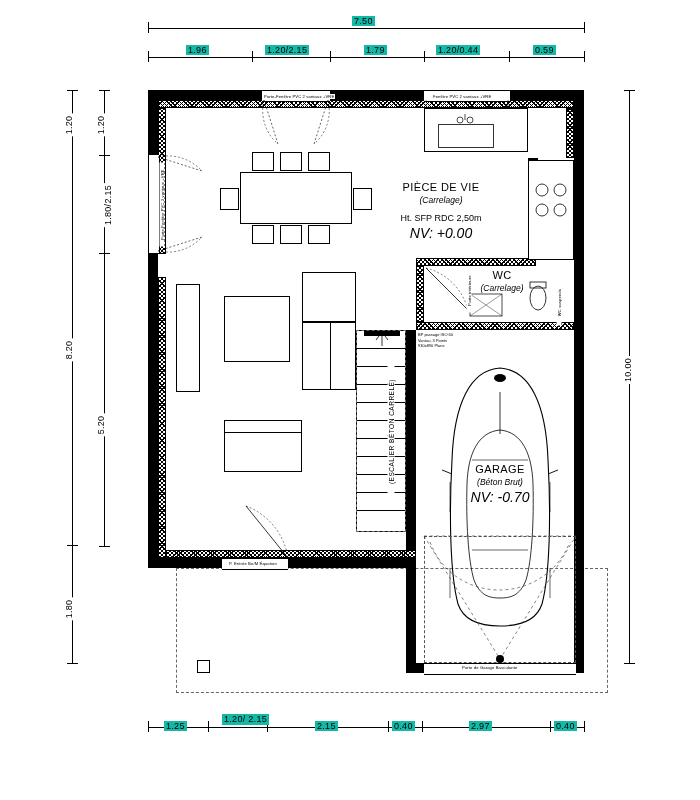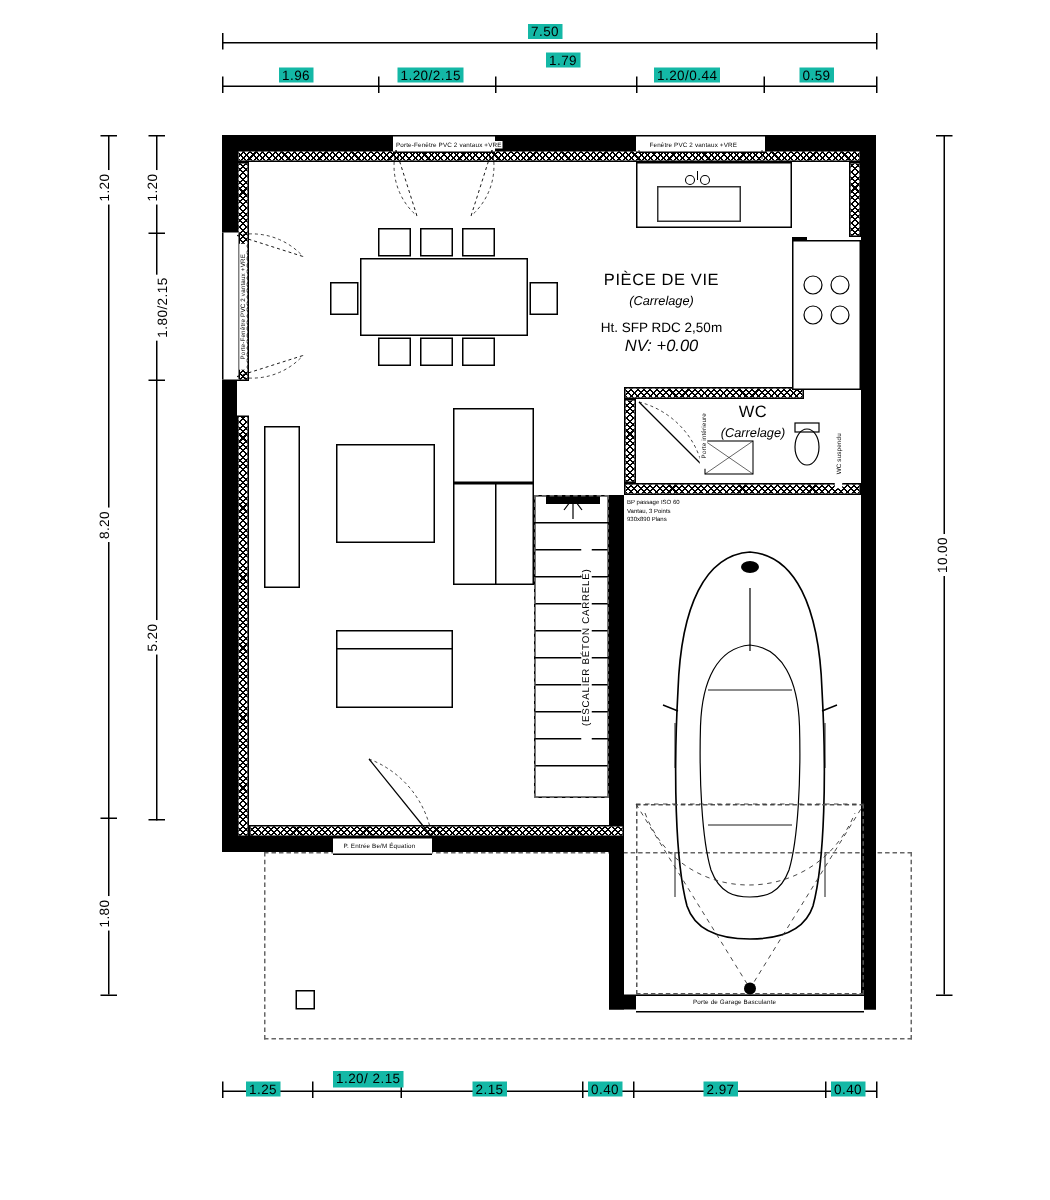--- a/index.html
+++ b/index.html
@@ -93,21 +93,21 @@
     text-align: center;
   }
   .room-sub {
     font-size: 8.5px;
     font-style: italic;
   }
   .room-info {
     font-size: 9px;
   }
   .room-nv {
-    font-size: 11px;
+    font-size: 14px;
     font-style: italic;
   }
 
   
   .note {
     position: absolute;
     font-size: 4.2px;
     letter-spacing: .1px;
     white-space: nowrap;
     background: #fff;
@@ -171,21 +171,21 @@
 
   <div class="dim-h" style="left:148px; top:57px; width:436px;"></div>
   <div class="tick-v" style="left:148px; top:51px;"></div>
   <div class="tick-v" style="left:252px; top:51px;"></div>
   <div class="tick-v" style="left:330px; top:51px;"></div>
   <div class="tick-v" style="left:424px; top:51px;"></div>
   <div class="tick-v" style="left:509px; top:51px;"></div>
   <div class="tick-v" style="left:584px; top:51px;"></div>
   <div class="dim-label" style="left:186px; top:45px;">1.96</div>
   <div class="dim-label" style="left:265px; top:45px;">1.20/2.15</div>
-  <div class="dim-label" style="left:364px; top:35px;">1.79</div>
+  <div class="dim-label" style="left:364px; top:45px;">1.79</div>
   <div class="dim-label" style="left:436px; top:45px;">1.20/0.44</div>
   <div class="dim-label" style="left:533px; top:45px;">0.59</div>
 
   <div class="dim-v" style="left:72px; top:90px; width:1px; height:573px;"></div>
   <div class="tick-h" style="left:67px; top:90px;"></div>
   <div class="tick-h" style="left:67px; top:545px;"></div>
   <div class="tick-h" style="left:67px; top:663px;"></div>
   <div class="dim-label-v rot" style="left:58px; top:120px;">1.20</div>
   <div class="dim-label-v rot" style="left:58px; top:345px;">8.20</div>
   <div class="dim-label-v rot" style="left:58px; top:604px;">1.80</div>
@@ -286,20 +286,25 @@
     <div class="room-sub">(Carrelage)</div>
     <div class="room-info" style="margin-top:6px;">Ht. SFP RDC 2,50m</div>
     <div class="room-nv">NV: +0.00</div>
   </div>
 
   <div class="room-label" style="left:462px; top:268px; width:80px;">
     <div class="room-name">WC</div>
     <div class="room-sub">(Carrelage)</div>
   </div>
 
+  <div class="room-label" style="left:450px; top:462px; width:100px;">
+    <div class="room-name">GARAGE</div>
+    <div class="room-sub">(Béton Brut)</div>
+    <div class="room-nv">NV: -0.70</div>
+  </div>
 
   <div class="bx" style="left:240px; top:172px; width:112px; height:52px;"></div>
   <div class="bx" style="left:252px; top:152px; width:22px; height:19px;"></div>
   <div class="bx" style="left:280px; top:152px; width:22px; height:19px;"></div>
   <div class="bx" style="left:308px; top:152px; width:22px; height:19px;"></div>
   <div class="bx" style="left:252px; top:225px; width:22px; height:19px;"></div>
   <div class="bx" style="left:280px; top:225px; width:22px; height:19px;"></div>
   <div class="bx" style="left:308px; top:225px; width:22px; height:19px;"></div>
   <div class="bx" style="left:220px; top:188px; width:19px; height:22px;"></div>
   <div class="bx" style="left:353px; top:188px; width:19px; height:22px;"></div>

